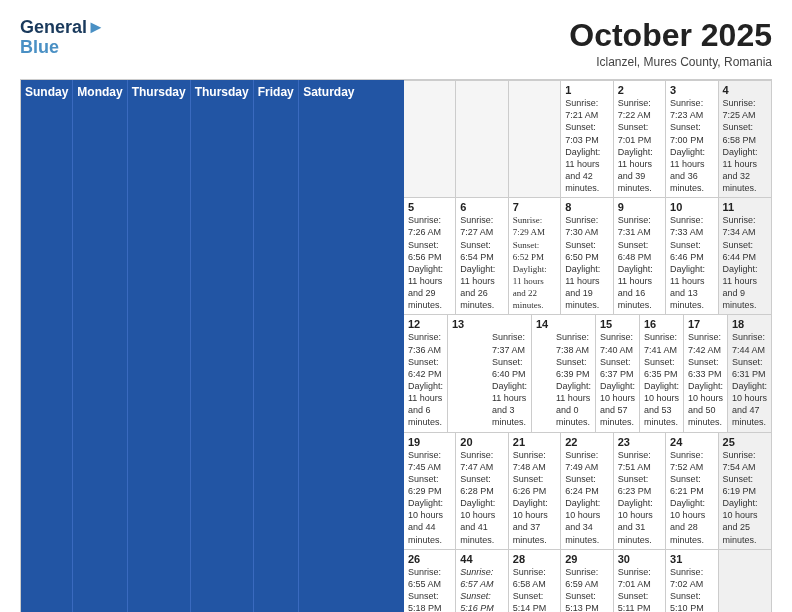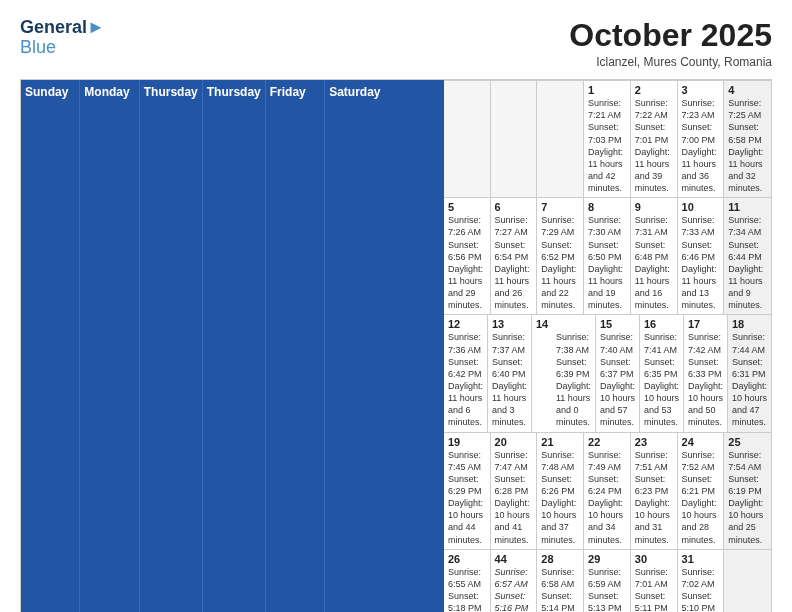--- a/index.html
+++ b/index.html
@@ -113,21 +113,21 @@
   </style>
 </head>
 <body>
 
 <div class="page">
   <div class="header">
     <div class="logo">
       <div class="logo-row">
         <span class="logo-text">General<span>►</span></span>
       </div>
-      <span class="logo-text" style="color:#4a90c4;font-weight:normal;font-size:18px;">Blue</span>
+      <span class="logo-text" style="color:#4a90c4;font-weight:bold;font-size:18px;">Blue</span>
     </div>
     <div class="title-block">
       <div class="main-title">October 2025</div>
       <div class="subtitle">Iclanzel, Mures County, Romania</div>
     </div>
   </div>
   <div class="calendar">
     <div class="cal-header">
     <div class="cal-header-cell">Sunday</div>
         <div class="cal-header-cell">Monday</div>
@@ -180,21 +180,21 @@
           </div>
           <div class="cal-cell">
             <span class="day-num">6</span>
             <div class="cell-text" style="white-space: pre-line;">Sunrise: 7:27 AM
 Sunset: 6:54 PM
 Daylight: 11 hours
 and 26 minutes.</div>
           </div>
           <div class="cal-cell">
             <span class="day-num">7</span>
-            <div class="cell-text" style="white-space: pre-line;">Sunrise: 7:29 AM
+            <div class="cell-text" style="white-space: pre-line; font-family: Liberation Serif, serif;">Sunrise: 7:29 AM
 Sunset: 6:52 PM
 Daylight: 11 hours
 and 22 minutes.</div>
           </div>
           <div class="cal-cell">
             <span class="day-num">8</span>
             <div class="cell-text" style="white-space: pre-line;">Sunrise: 7:30 AM
 Sunset: 6:50 PM
 Daylight: 11 hours
 and 19 minutes.</div>
@@ -224,21 +224,21 @@
         <div class="cal-row">
           <div class="cal-cell">
             <span class="day-num">12</span>
             <div class="cell-text" style="white-space: pre-line;">Sunrise: 7:36 AM
 Sunset: 6:42 PM
 Daylight: 11 hours
 and 6 minutes.</div>
           </div>
           <div class="cal-cell">
             <span class="day-num">13</span>
-            <div class="cell-text" style="white-space: pre-line;">Sunrise: 7:37 AM
+            <div class="cell-text" style="white-space: pre-line; margin-left: 40px;">Sunrise: 7:37 AM
 Sunset: 6:40 PM
 Daylight: 11 hours
 and 3 minutes.</div>
           </div>
           <div class="cal-cell">
             <span class="day-num">14</span>
             <div class="cell-text" style="white-space: pre-line; margin-left: 20px;">Sunrise: 7:38 AM
 Sunset: 6:39 PM
 Daylight: 11 hours
 and 0 minutes.</div>

